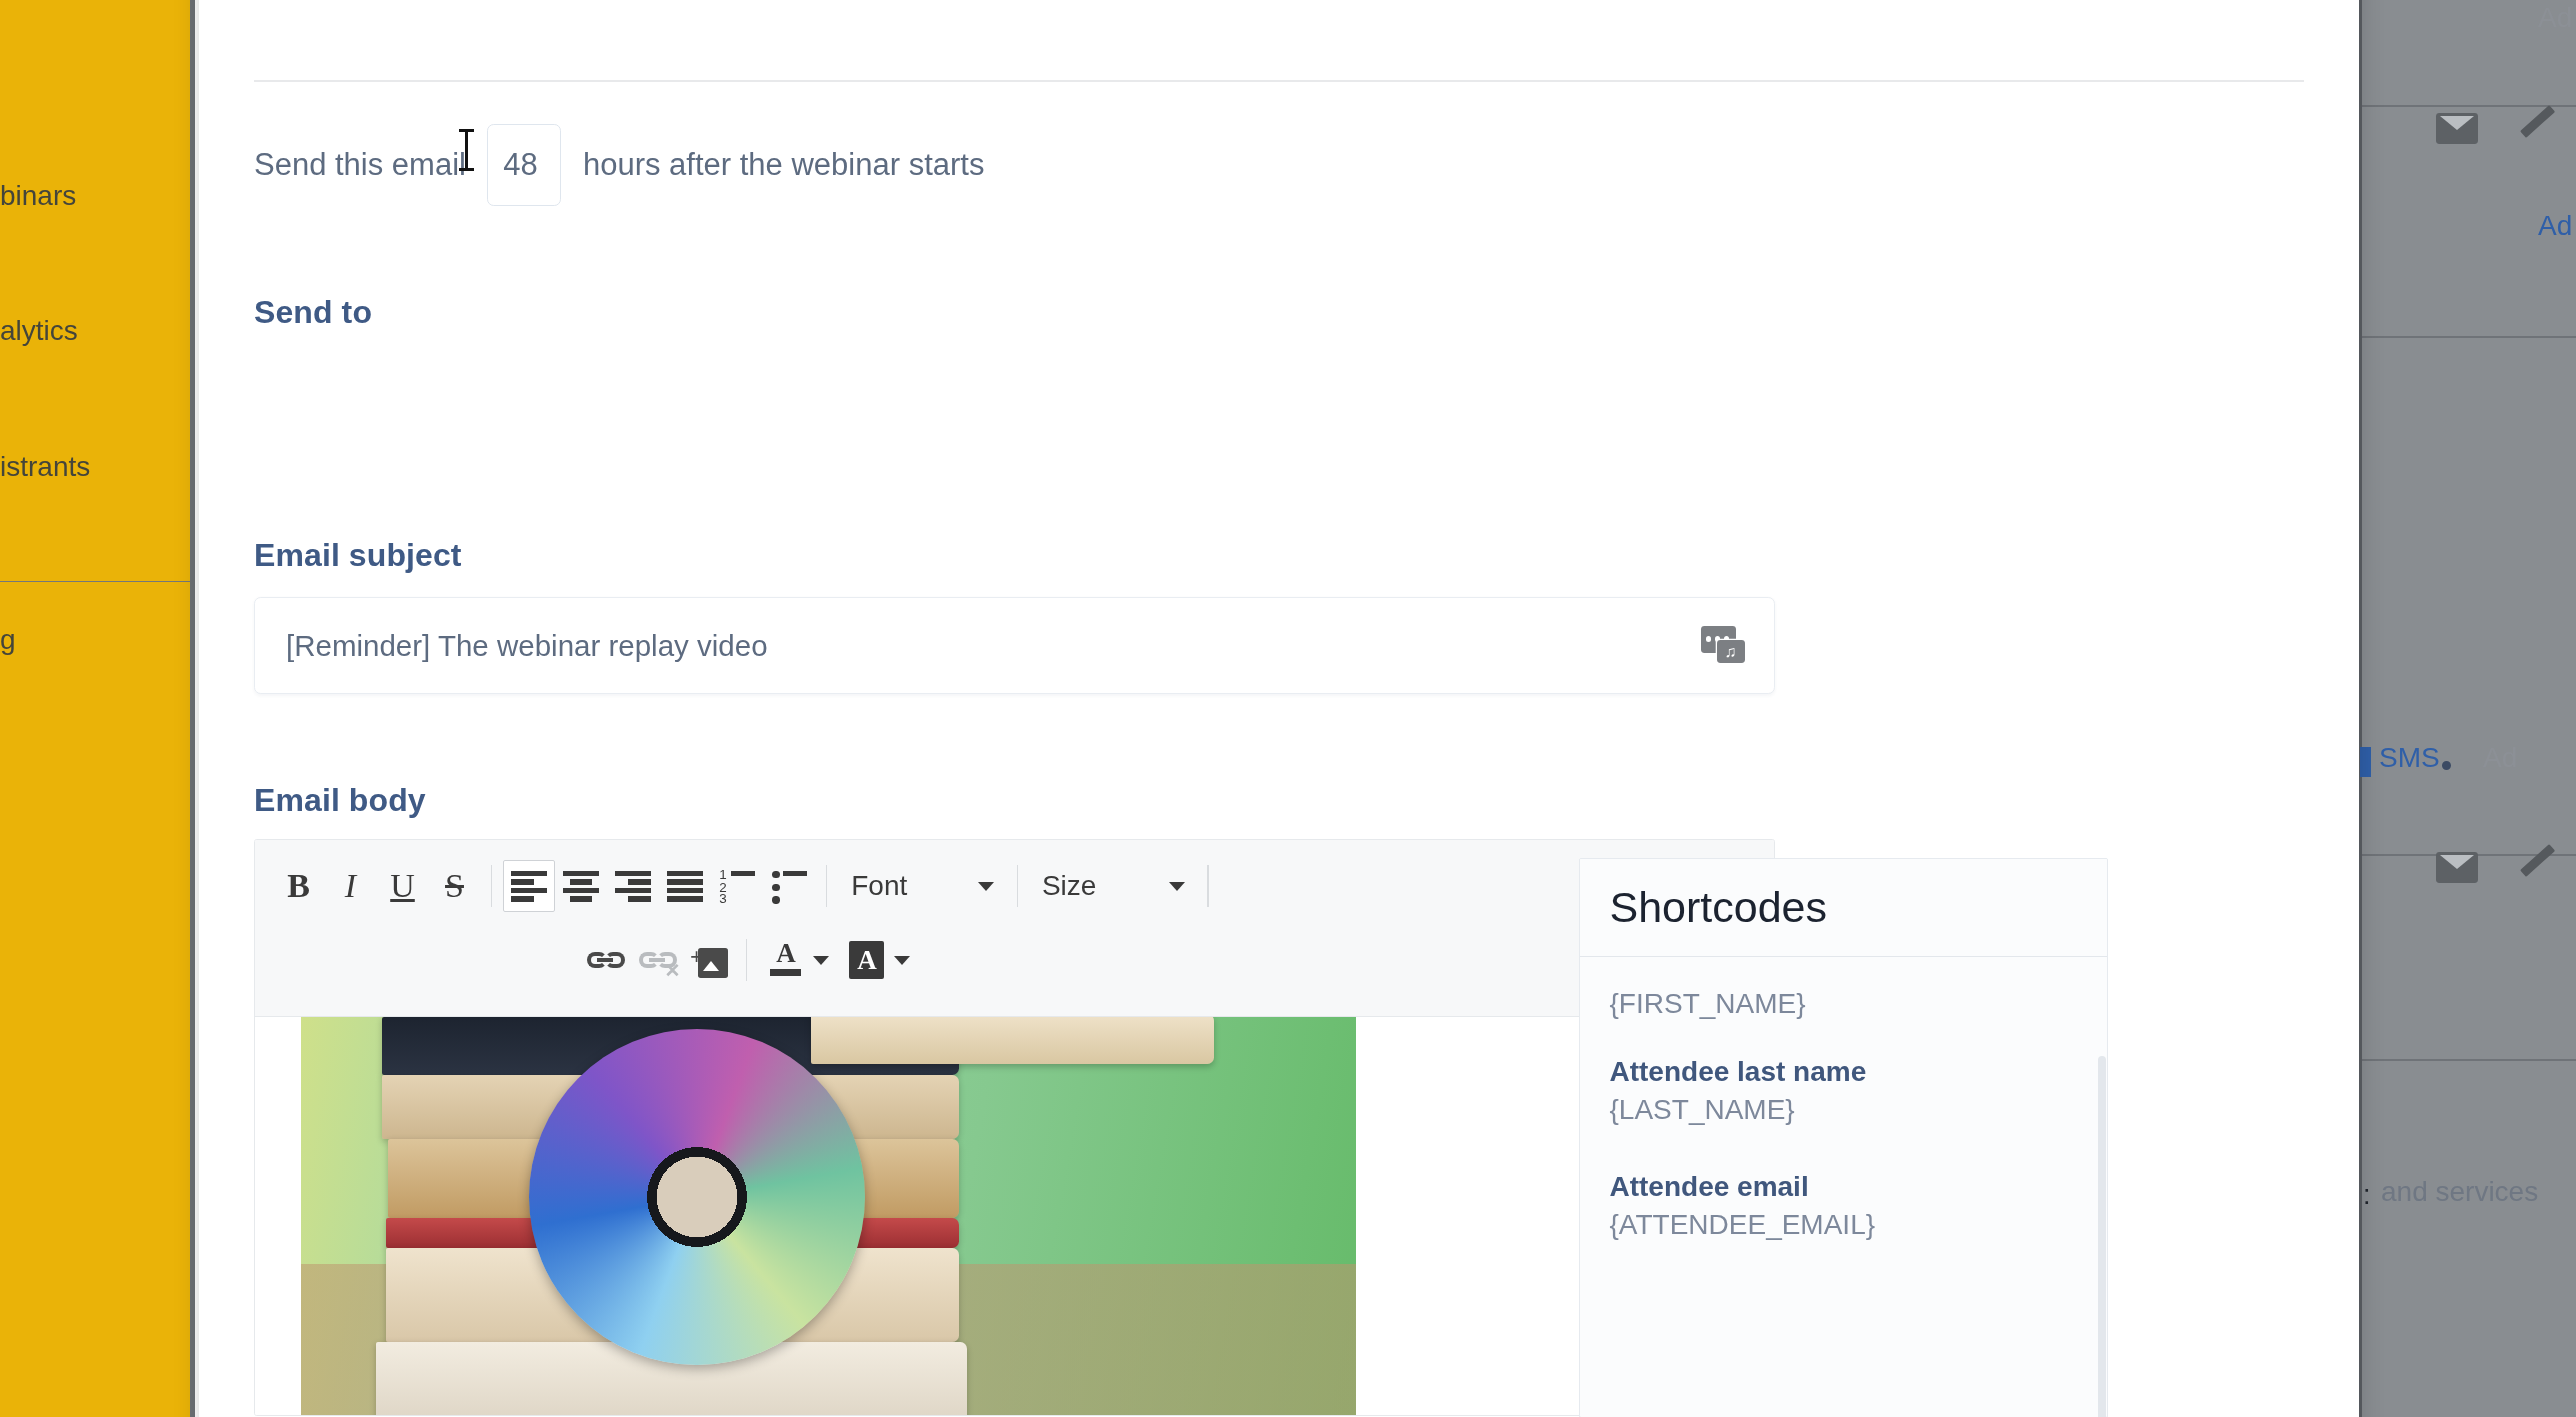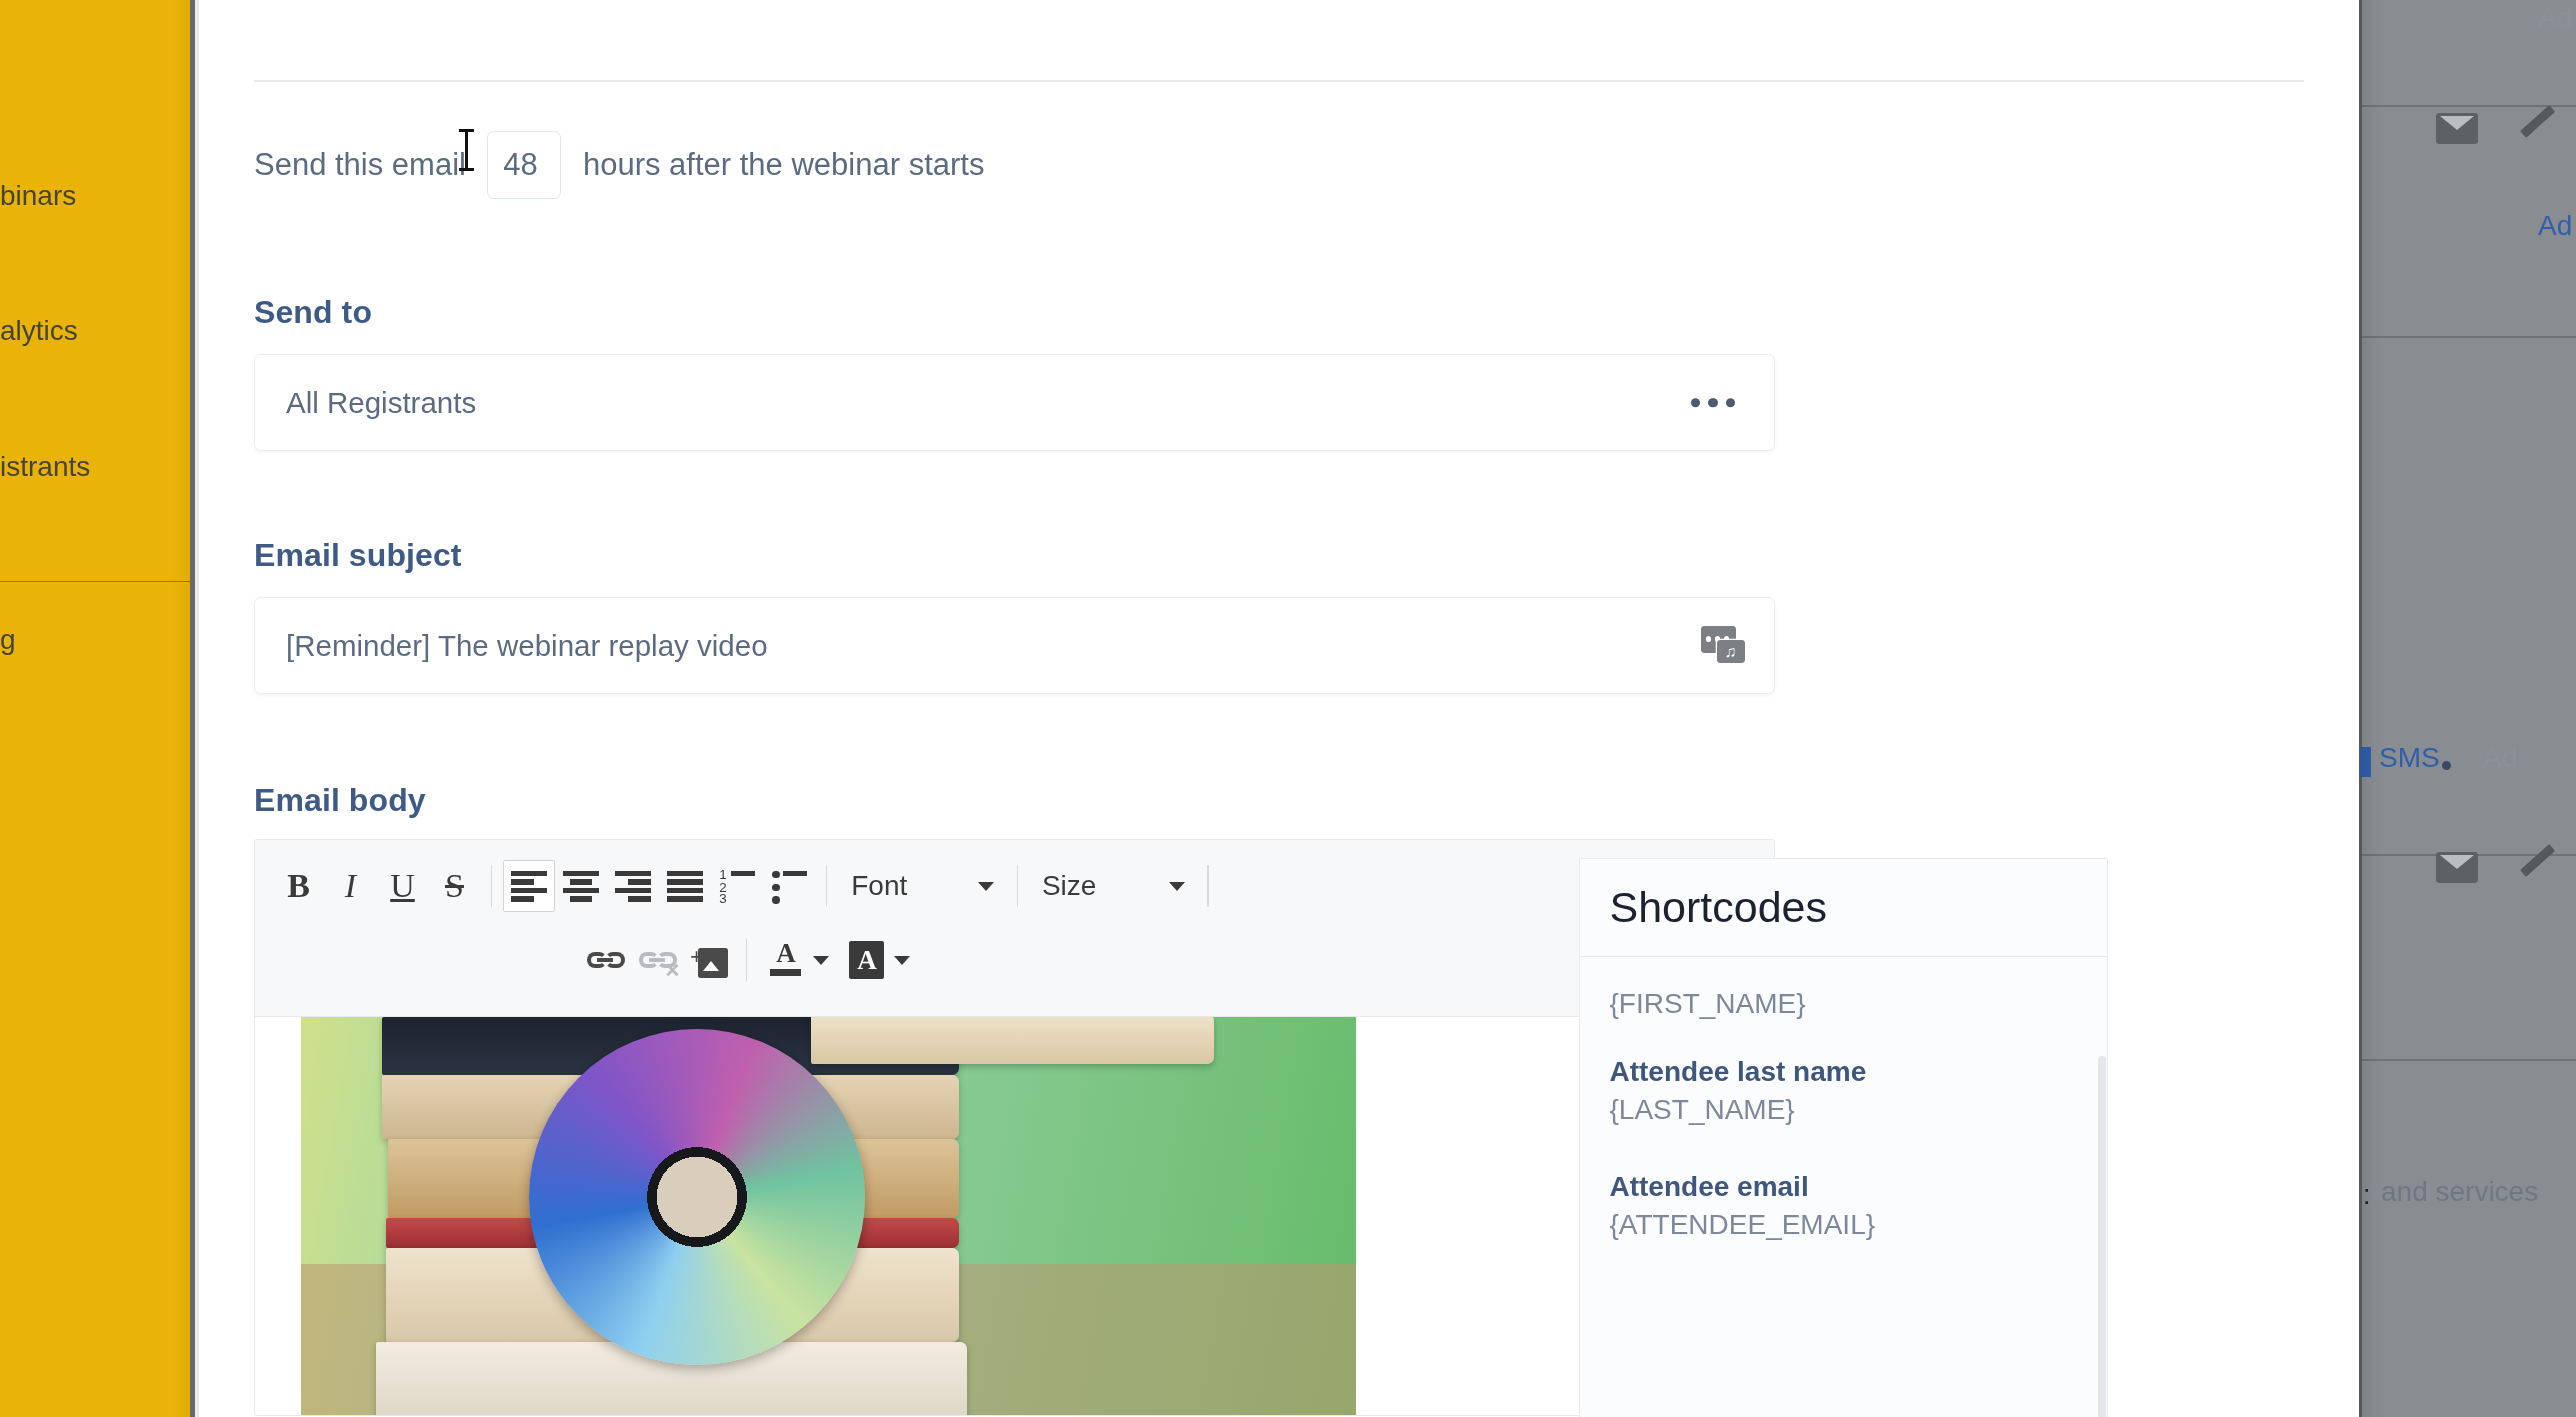--- a/index.html
+++ b/index.html
@@ -107,21 +107,21 @@
 
   
   .timing-row {
     position: absolute; left: 55px; top: 153px;
     display: flex; align-items: center; height: 78px;
   }
   .timing-label {
     font-size: 31px; color: #5d6b80; white-space: nowrap;
   }
   .hours-input {
-    width: 74px; height: 68px;
+    width: 74px; height: 82px;
     margin: 0 21.5px;
     border: 1.3px solid #dfe6ee;
     border-radius: 6.7px;
     background: #fff;
     font-family: "Liberation Sans", sans-serif;
     font-size: 31px;
     color: #5d6b80;
     text-align: center;
     padding-right: 8px;
     outline: none;
@@ -420,28 +420,20 @@
   <div class="timing-row">
     <span class="timing-label">Send this email</span>
     <input class="hours-input" type="text" value="48" style="">
     <span class="timing-label">hours after the webinar starts</span>
   </div>
   <div class="ibeam">
       <span></span>
     </div>
 
   <div class="section-heading" style="top:321px">Send to</div>
-  <div class="field-box" style="top:381px">
-    <span class="field-text">All Registrants</span>
-    <span class="dots-icon">
-        <i></i>
-        <i></i>
-        <i></i>
-      </span>
-  </div>
 
   <div class="section-heading" style="top:564px">Email subject</div>
   <div class="field-box" style="top:624px">
     <span class="field-text">[Reminder] The webinar replay video</span>
     <span class="shortcode-btn">
       <span class="sc-back">
           <i></i>
           <i></i>
           <i></i>
         </span>

